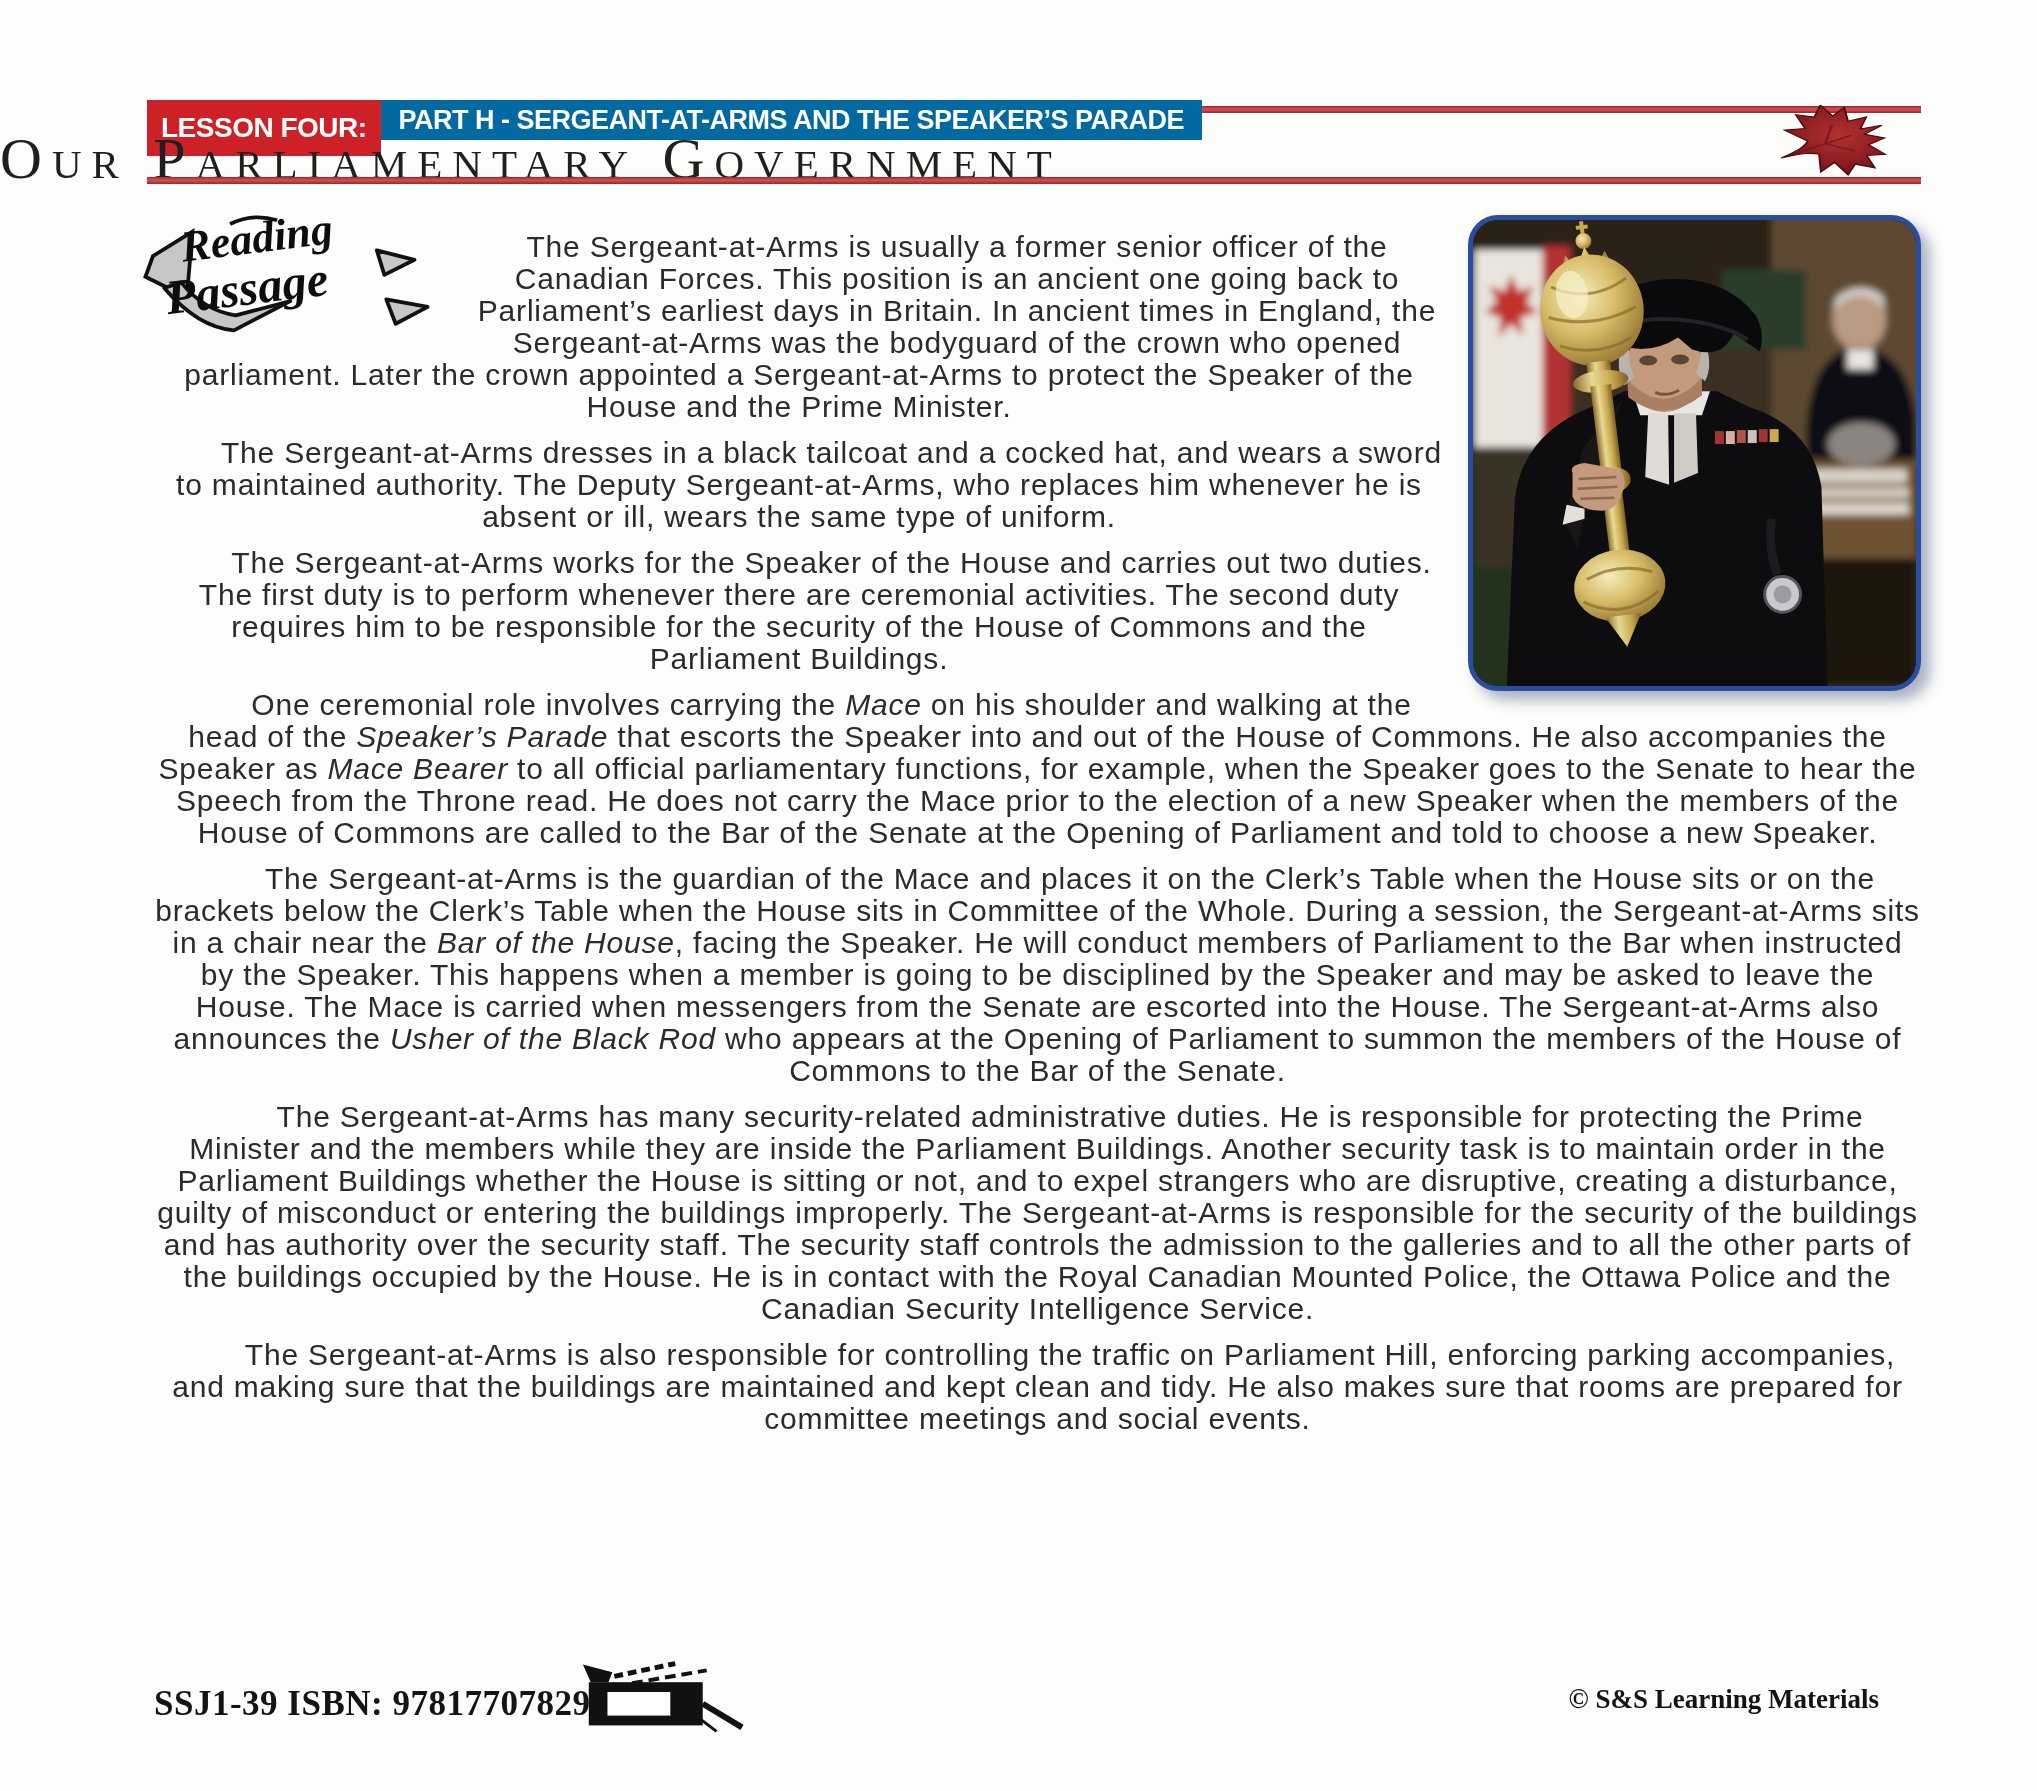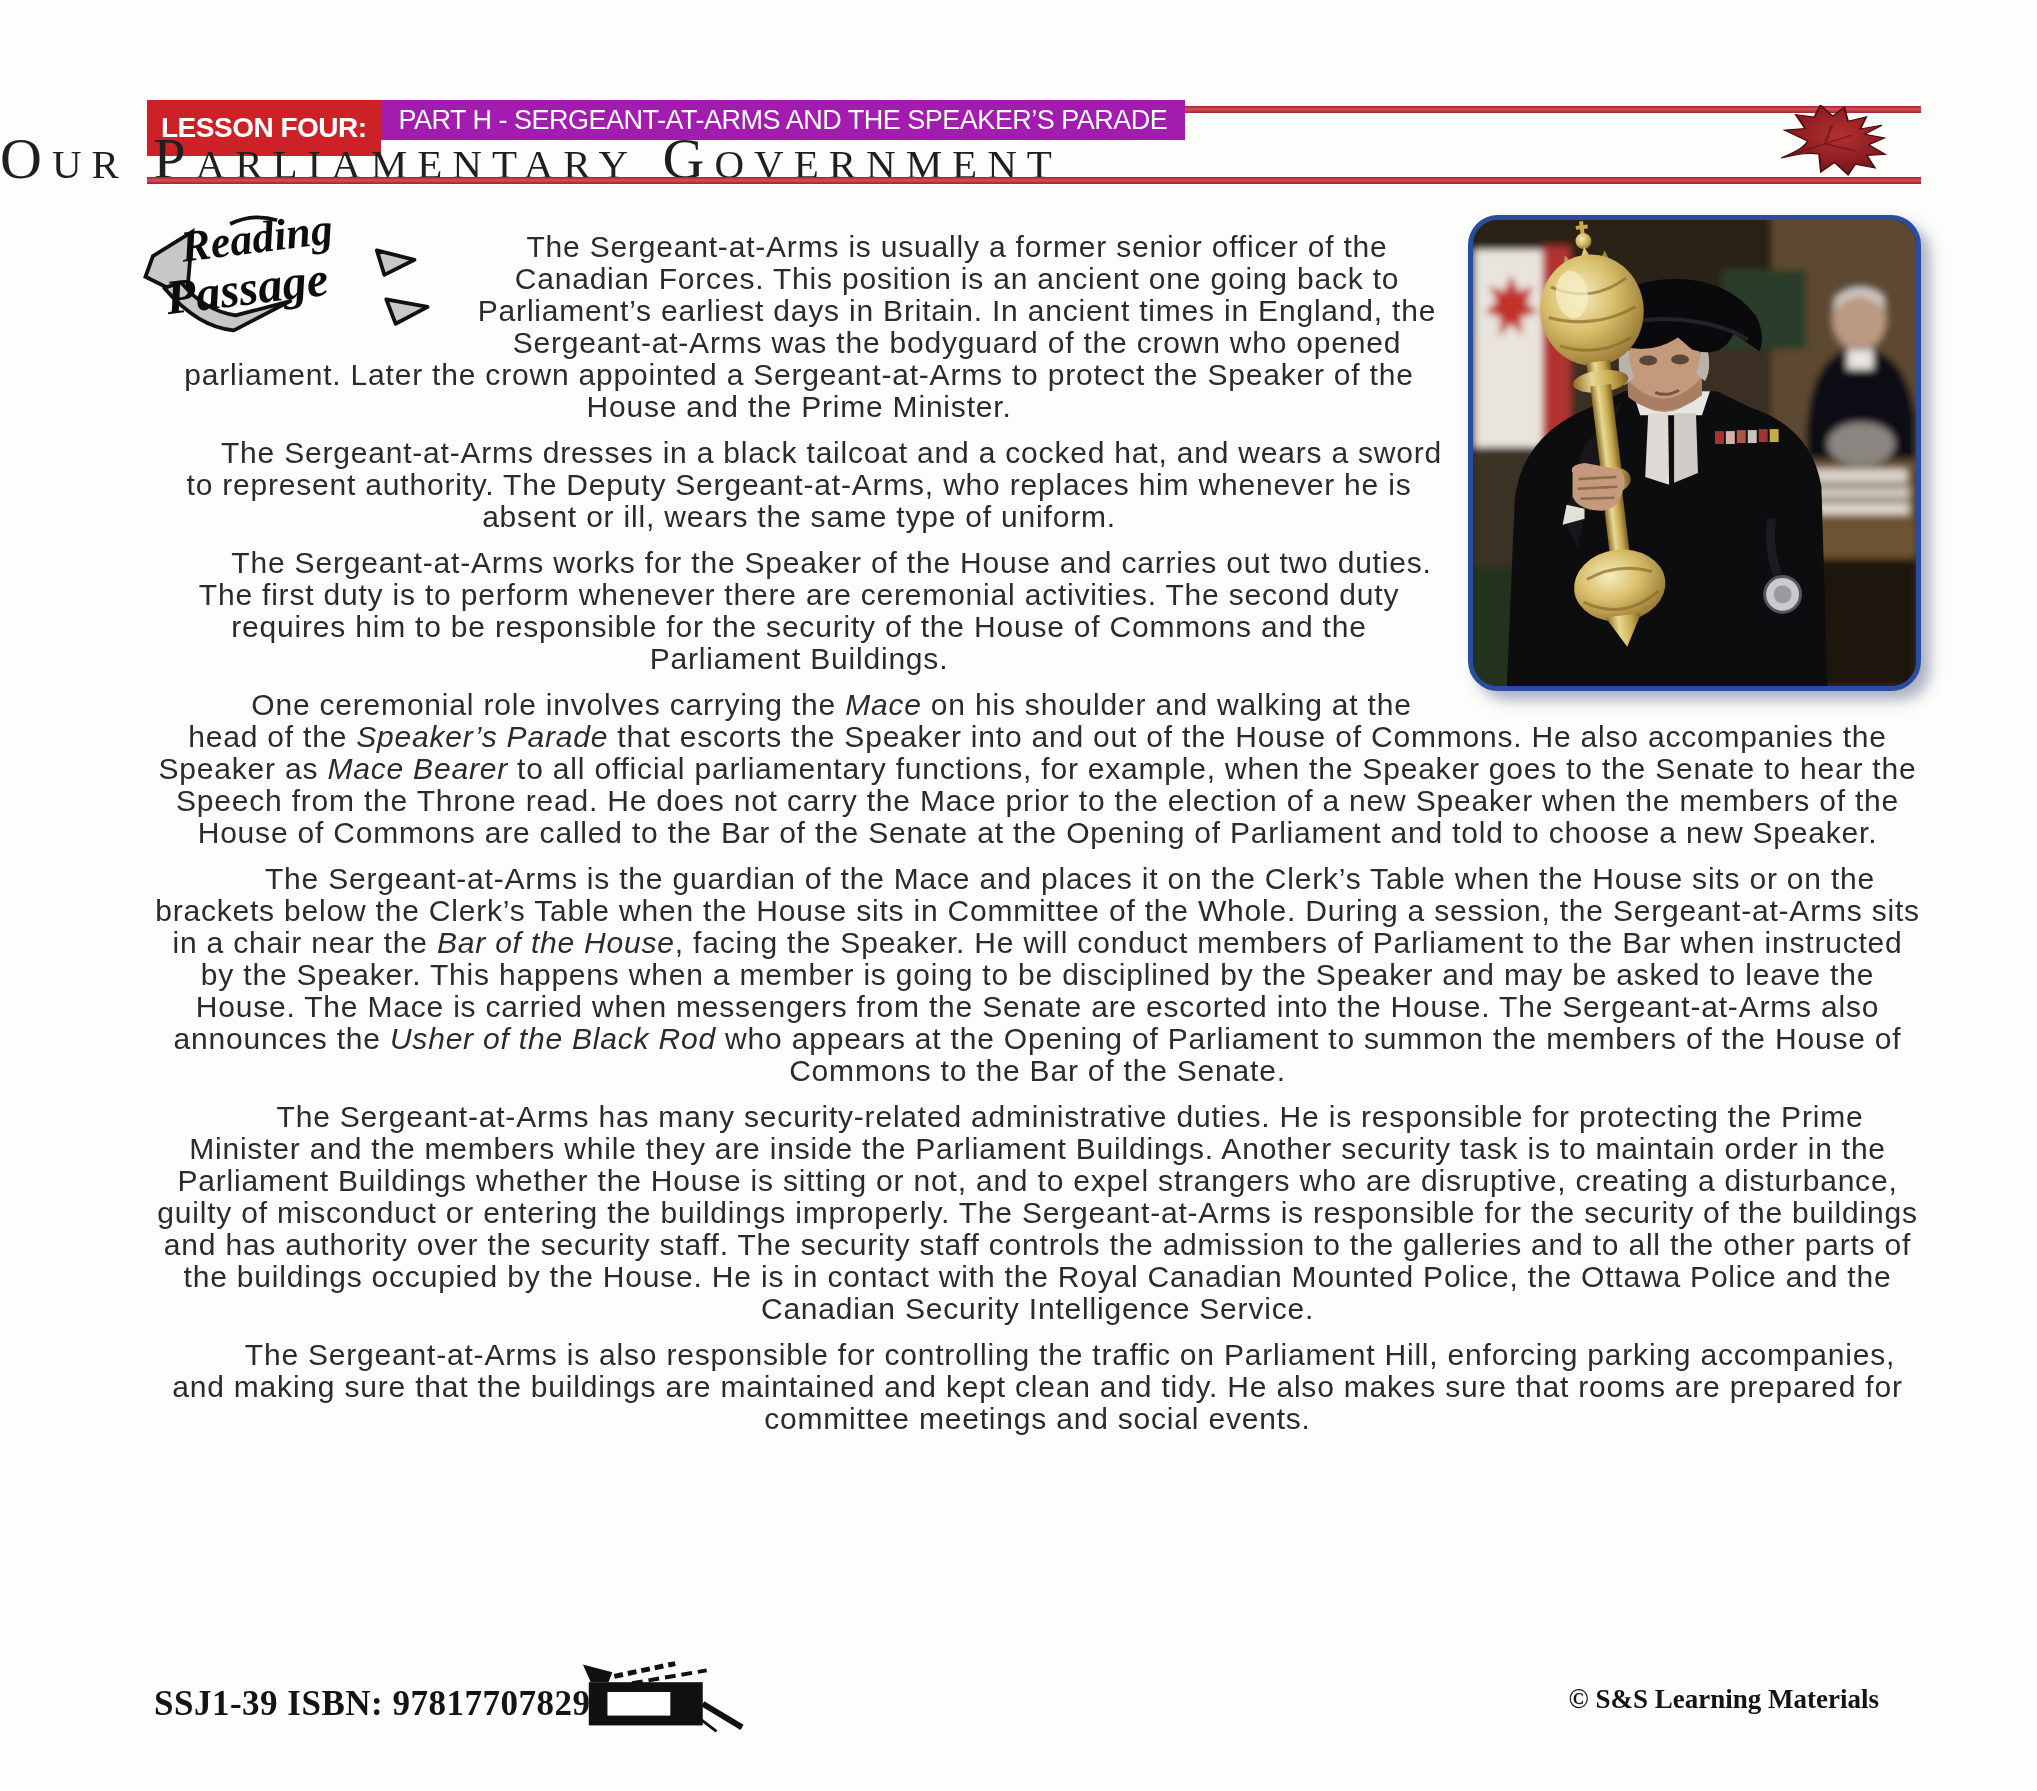--- a/index.html
+++ b/index.html
@@ -4,21 +4,21 @@
 <style>
   html,body{margin:0;padding:0;background:#e8e8e6;}
   .page{
     position:relative; width:2038px; height:1792px; margin:0 auto;
     background:#fdfdfb; overflow:hidden;
     font-family:"Liberation Sans", sans-serif; color:#2b2b2b;
   }
   
   .header-bar{position:absolute; left:147px; right:117px; top:100px; height:40px; display:flex; align-items:flex-start;}
   .lesson-box{background:#cd2128; color:#fff; font-weight:bold; font-size:28px; line-height:40px; padding:8px 14px; letter-spacing:-0.5px; white-space:nowrap;}
-  .part-box{background:#a21caf; color:#fff; font-weight:normal; font-size:27px; line-height:40px; padding:0 18px; letter-spacing:-0.5px; white-space:nowrap;}
+  .part-box{background:#0369a1; color:#fff; font-weight:bold; font-size:27px; line-height:40px; padding:0 18px; letter-spacing:-0.5px; white-space:nowrap;}
   .bar-rule{flex:1; height:7px; margin-top:6px; background:linear-gradient(180deg,#9f262c 0%,#d25157 45%,#9f262c 100%);}
   .page-title{
     position:absolute; left:0; right:0; top:125px; text-align:left;
     font-family:"Liberation Serif", serif; font-weight:normal; font-size:58px;
     font-variant:small-caps; letter-spacing:10px; color:#1f1f1f; white-space:nowrap;
   }
   .title-rule{position:absolute; left:147px; right:117px; top:177px; height:7px;
     background:linear-gradient(180deg,#9f262c 0%,#d25157 45%,#9f262c 100%);}
   .maple-leaf{position:absolute; right:147px; top:105px; width:121px; height:74px;}
   
@@ -175,21 +175,21 @@
       <path d="M14,50 L56,24 L50,94 L6,72 Z" fill="#c7c7c7" stroke="#111" stroke-width="4"></path>
       <path d="M26,84 Q62,126 100,129 L160,98 L102,113 Q68,108 44,78 Z" fill="#c7c7c7" stroke="#111" stroke-width="4" stroke-linejoin="round"></path>
       <path d="M252,44 L292,54 L260,70 Z" fill="#c7c7c7" stroke="#111" stroke-width="4" stroke-linejoin="round"></path>
       <path d="M262,96 L306,104 L272,122 Z" fill="#c7c7c7" stroke="#111" stroke-width="4" stroke-linejoin="round"></path>
       <path d="M96,16 Q120,4 146,12" stroke="#111" stroke-width="4" fill="none"></path>
       <text x="46" y="56" transform="rotate(-7 46 56)" font-family="Liberation Serif, serif" font-style="italic" font-weight="bold" font-size="47" fill="#0d0d0d">Reading</text>
       <text x="30" y="112" transform="rotate(-7 30 112)" font-family="Liberation Serif, serif" font-style="italic" font-weight="bold" font-size="52" fill="#0d0d0d">Passage</text>
     </svg>
 
   <p class="para first"><span>The Sergeant-at-Arms is usually a former senior officer of the Canadian Forces. This position is an ancient one going back to Parliament’s earliest days in Britain. In ancient times in England, the Sergeant-at-Arms was the bodyguard of the crown who opened parliament. Later the crown appointed a Sergeant-at-Arms to protect the Speaker of the House and the Prime Minister.</span></p>
-      <p class="para"><span>The Sergeant-at-Arms dresses in a black tailcoat and a cocked hat, and wears a sword to represent authority. The Deputy Sergeant-at-Arms, who replaces him whenever he is absent or ill, wears the same type of uniform.</span></p>
+      <p class="para"><span>The Sergeant-at-Arms dresses in a black tailcoat and a cocked hat, and wears a sword to maintained authority. The Deputy Sergeant-at-Arms, who replaces him whenever he is absent or ill, wears the same type of uniform.</span></p>
       <p class="para"><span>The Sergeant-at-Arms works for the Speaker of the House and carries out two duties. The first duty is to perform whenever there are ceremonial activities. The second duty requires him to be responsible for the security of the House of Commons and the Parliament Buildings.</span></p>
       <p class="para"><span>One ceremonial role involves carrying the </span><span class="it">Mace</span><span> on his shoulder and walking at the head of the </span><span class="it">Speaker’s Parade</span><span> that escorts the Speaker into and out of the House of Commons. He also accompanies the Speaker as </span><span class="it">Mace Bearer</span><span> to all official parliamentary functions, for example, when the Speaker goes to the Senate to hear the Speech from the Throne read. He does not carry the Mace prior to the election of a new Speaker when the members of the House of Commons are called to the Bar of the Senate at the Opening of Parliament and told to choose a new Speaker.</span></p>
       <p class="para"><span>The Sergeant-at-Arms is the guardian of the Mace and places it on the Clerk’s Table when the House sits or on the brackets below the Clerk’s Table when the House sits in Committee of the Whole. During a session, the Sergeant-at-Arms sits in a chair near the </span><span class="it">Bar of the House</span><span>, facing the Speaker.  He will conduct members of Parliament to the Bar when instructed by the Speaker. This happens when a member is going to be disciplined by the Speaker and may be asked to leave the House. The Mace is carried when messengers from the Senate are escorted into the House. The Sergeant-at-Arms also announces the </span><span class="it">Usher of the Black Rod</span><span> who appears at the Opening of Parliament to summon the members of the House of Commons to the Bar of the Senate.</span></p>
       <p class="para"><span>The Sergeant-at-Arms has many security-related administrative duties. He is responsible for protecting the Prime Minister and the members while they are inside the Parliament Buildings. Another security task is to maintain order in the Parliament Buildings whether the House is sitting or not, and to expel strangers who are disruptive, creating a disturbance, guilty of misconduct or entering the buildings improperly. The Sergeant-at-Arms is responsible for the security of the buildings and has authority over the security staff. The security staff controls the admission to the galleries and to all the other parts of the buildings occupied by the House. He is in contact with the Royal Canadian Mounted Police, the Ottawa Police and the Canadian Security Intelligence Service.</span></p>
       <p class="para"><span>The Sergeant-at-Arms is also responsible for controlling the traffic on Parliament Hill, enforcing parking accompanies, and making sure that the buildings are maintained and kept clean and tidy. He also makes sure that rooms are prepared for committee meetings and social events.</span></p>
     </div>
 
   <div class="footer-code">SSJ1-39  ISBN: 9781770782976</div>
 
   <svg class="copier-logo" viewBox="0 0 170 82">

